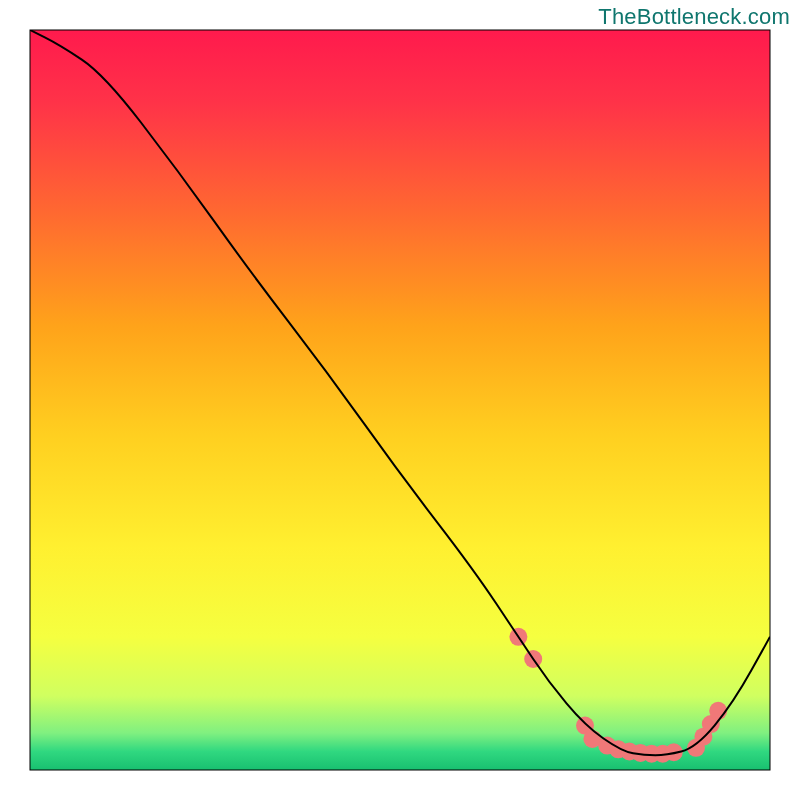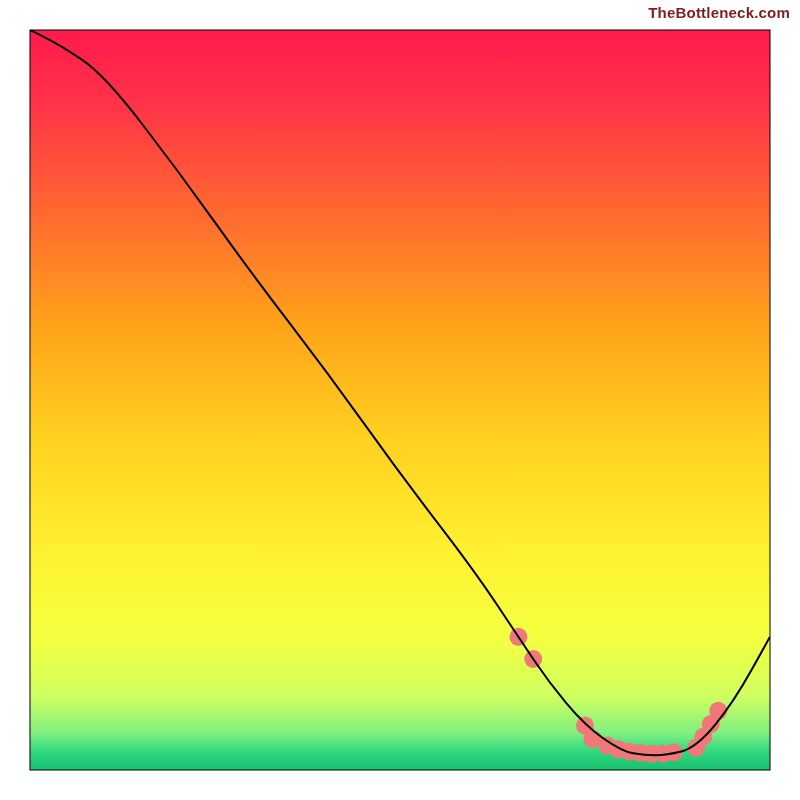--- a/index.html
+++ b/index.html
@@ -14,23 +14,23 @@
   .frame {
     position: relative;
     width: 800px;
     height: 800px;
     box-sizing: border-box;
   }
   .watermark {
     position: absolute;
     top: 4px;
     right: 10px;
-    font-size: 15px;
-    font-weight: 700;
-    color: #7f1d1d;
+    font-size: 22px;
+    font-weight: 400;
+    color: #0f766e;
     z-index: 10;
     letter-spacing: 0.2px;
   }
   svg {
     display: block;
     position: absolute;
     top: 0;
     left: 0;
   }
 </style>

